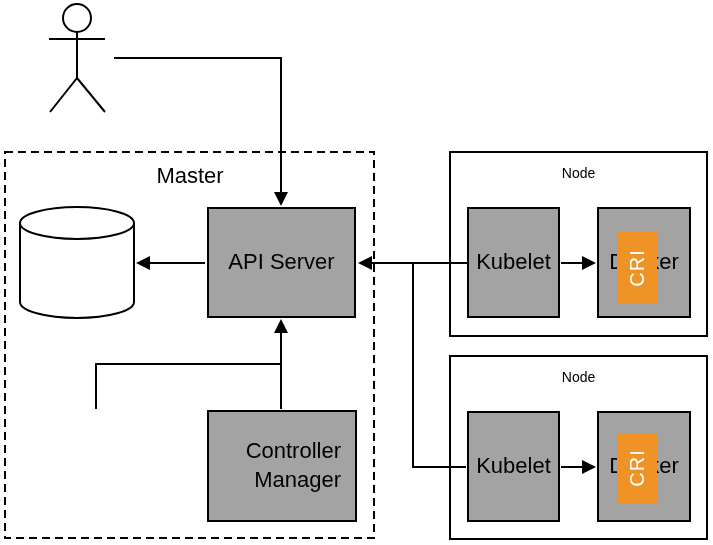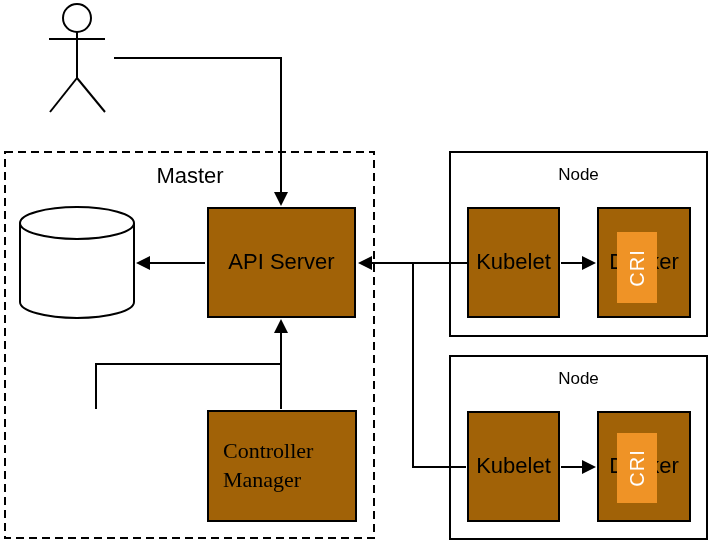--- a/index.html
+++ b/index.html
@@ -10,32 +10,32 @@
     color:var(--text,#000);
     overflow:hidden;
     border-radius:11px;
   }
   svg line, svg path{stroke:var(--line,#000);stroke-width:2;fill:none;}
   svg .arrowhead{fill:var(--line,#000);stroke:none;}
   svg .shape-fill{fill:#fff;stroke:var(--line,#000);stroke-width:2;}
   svg .dashed{fill:none;stroke:var(--line,#000);stroke-width:2;stroke-dasharray:8 5;}
   .box{
     position:absolute;box-sizing:border-box;
-    border:2px solid var(--box-border,#000);background:#a16207;
+    border:2px solid var(--box-border,#000);background:#a3a3a3;
     display:flex;align-items:center;justify-content:center;
-    font-size:22px;text-align:left;line-height:1.3;
+    font-size:22px;text-align:right;line-height:1.3;
     z-index:1;
   }
   .container-box{
     position:absolute;box-sizing:border-box;
     border:2px solid var(--box-border,#000);background:#fff;z-index:0;
   }
   .area-label{
     position:absolute;left:0;right:0;top:12px;
-    text-align:center;font-size:17px;z-index:1;
+    text-align:center;font-size:14px;z-index:1;
   }
   .master-label{
     position:absolute;left:90px;top:163px;width:200px;
     text-align:center;font-size:22px;z-index:1;
   }
   .etcd-label{
     position:absolute;left:20px;top:212px;width:114px;height:100px;
     display:flex;align-items:center;justify-content:center;
     font-size:22px;z-index:2;
   }
@@ -59,21 +59,21 @@
 
   <div class="master-label">Master</div>
 
   <div class="etcd-label">etcd</div>
 
   <div class="box" style="left:207px;top:207px;width:149px;height:111px;">
     <span>API Server</span>
   </div>
 
 
-  <div class="box" style="left:207px;top:410px;width:150px;height:112px;padding:0 14px;font-family:Liberation Serif, serif;">
+  <div class="box" style="left:207px;top:410px;width:150px;height:112px;padding:0 14px;">
     <span>Controller Manager</span>
   </div>
 
   <div class="container-box" style="left:449px;top:151px;width:259px;height:186px;">
     <div class="area-label">Node</div>
     <div class="box" style="left:16px;top:54px;width:93px;height:111px;">
       <span>Kubelet</span>
     </div>
     <div class="box" style="left:146px;top:54px;width:94px;height:111px;">
       <span>Docker</span>

